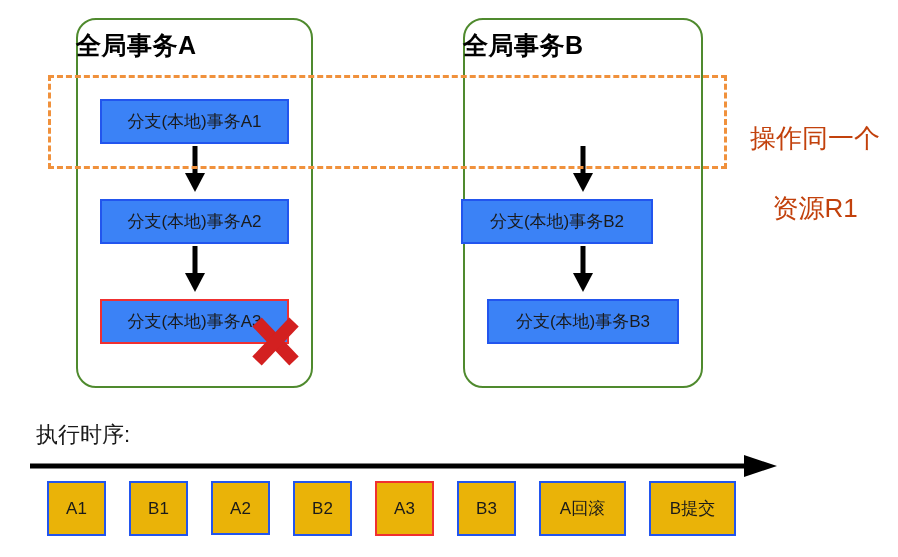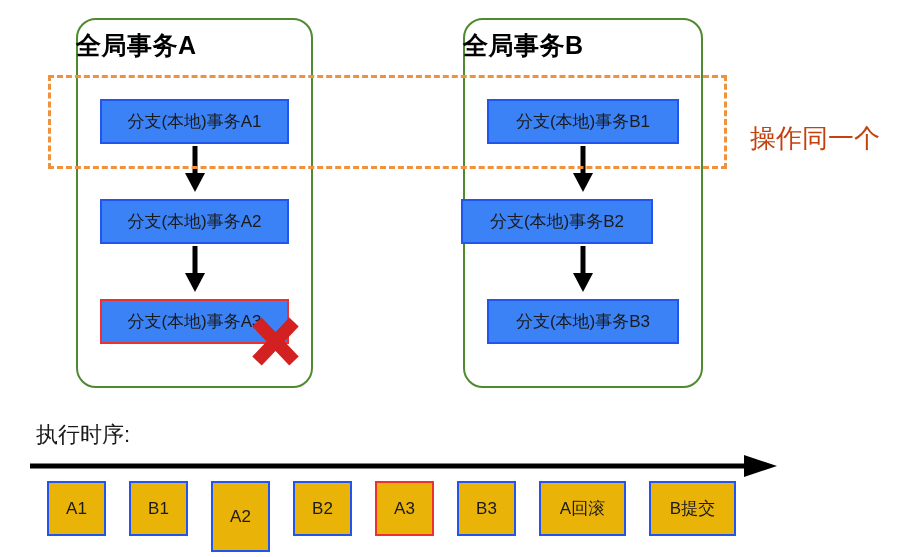--- a/index.html
+++ b/index.html
@@ -154,23 +154,20 @@
       <g stroke="#d32020" stroke-width="13" stroke-linecap="butt">
         <line x1="10" y1="8" x2="47" y2="47"></line>
         <line x1="47" y1="8" x2="10" y2="47"></line>
       </g>
     </svg>
   </div>
 
   <div class="global-box" style="left:463px; top:18px; width:240px; height:370px;"></div>
   <div class="global-title" style="left:463px; top:33px; width:240px;">全局事务B</div>
 
-  <div class="branch-box" style="left:487px; top:99px; width:192px; height:45px;">
-    <span class="branch-label">分支(本地)事务B1</span>
-  </div>
 
   <div class="arrow-v" style="left:570px; top:146px; width:26px; height:47px;">
     <svg width="26" height="47" viewBox="0 0 26 47">
       <line x1="13" y1="0" x2="13" y2="31" stroke="#000000" stroke-width="5"></line>
       <polygon points="13,46 3,27 23,27" fill="#000000"></polygon>
     </svg>
   </div>
 
   <div class="branch-box" style="left:461px; top:199px; width:192px; height:45px;">
     <span class="branch-label">分支(本地)事务B2</span>
@@ -184,40 +181,41 @@
   </div>
 
   <div class="branch-box" style="left:487px; top:299px; width:192px; height:45px;">
     <span class="branch-label">分支(本地)事务B3</span>
   </div>
 
   <div class="dashed-region" style="left:48px; top:75px; width:679px; height:94px;"></div>
 
   <div class="dashed-note" style="left:741px; top:86px; width:148px;">
     <div>操作同一个</div>
+    <div>资源R1</div>
   </div>
 
   <div class="timeline-title" style="left:36px; top:424px;">执行时序:</div>
 
   <div class="timeline-axis" style="left:30px; top:455px; width:748px; height:22px;">
     <svg width="748" height="22" viewBox="0 0 748 22">
       <line x1="0" y1="11" x2="716" y2="11" stroke="#000000" stroke-width="5"></line>
       <polygon points="747,11 714,0 714,22" fill="#000000"></polygon>
     </svg>
   </div>
 
   <div class="step-box" style="left:47px; top:481px; width:59px; height:55px;">
     <span class="step-label">A1</span>
   </div>
 
   <div class="step-box" style="left:129px; top:481px; width:59px; height:55px;">
     <span class="step-label">B1</span>
   </div>
 
-  <div class="step-box" style="left:211px; top:481px; width:59px; height:71px;">
+  <div class="step-box" style="left:211px; top:481px; width:59px; height:54px;">
     <span class="step-label">A2</span>
   </div>
 
   <div class="step-box" style="left:293px; top:481px; width:59px; height:55px;">
     <span class="step-label">B2</span>
   </div>
 
   <div class="step-box failed" style="left:375px; top:481px; width:59px; height:55px;text-align:right;">
     <span class="step-label">A3</span>
   </div>

